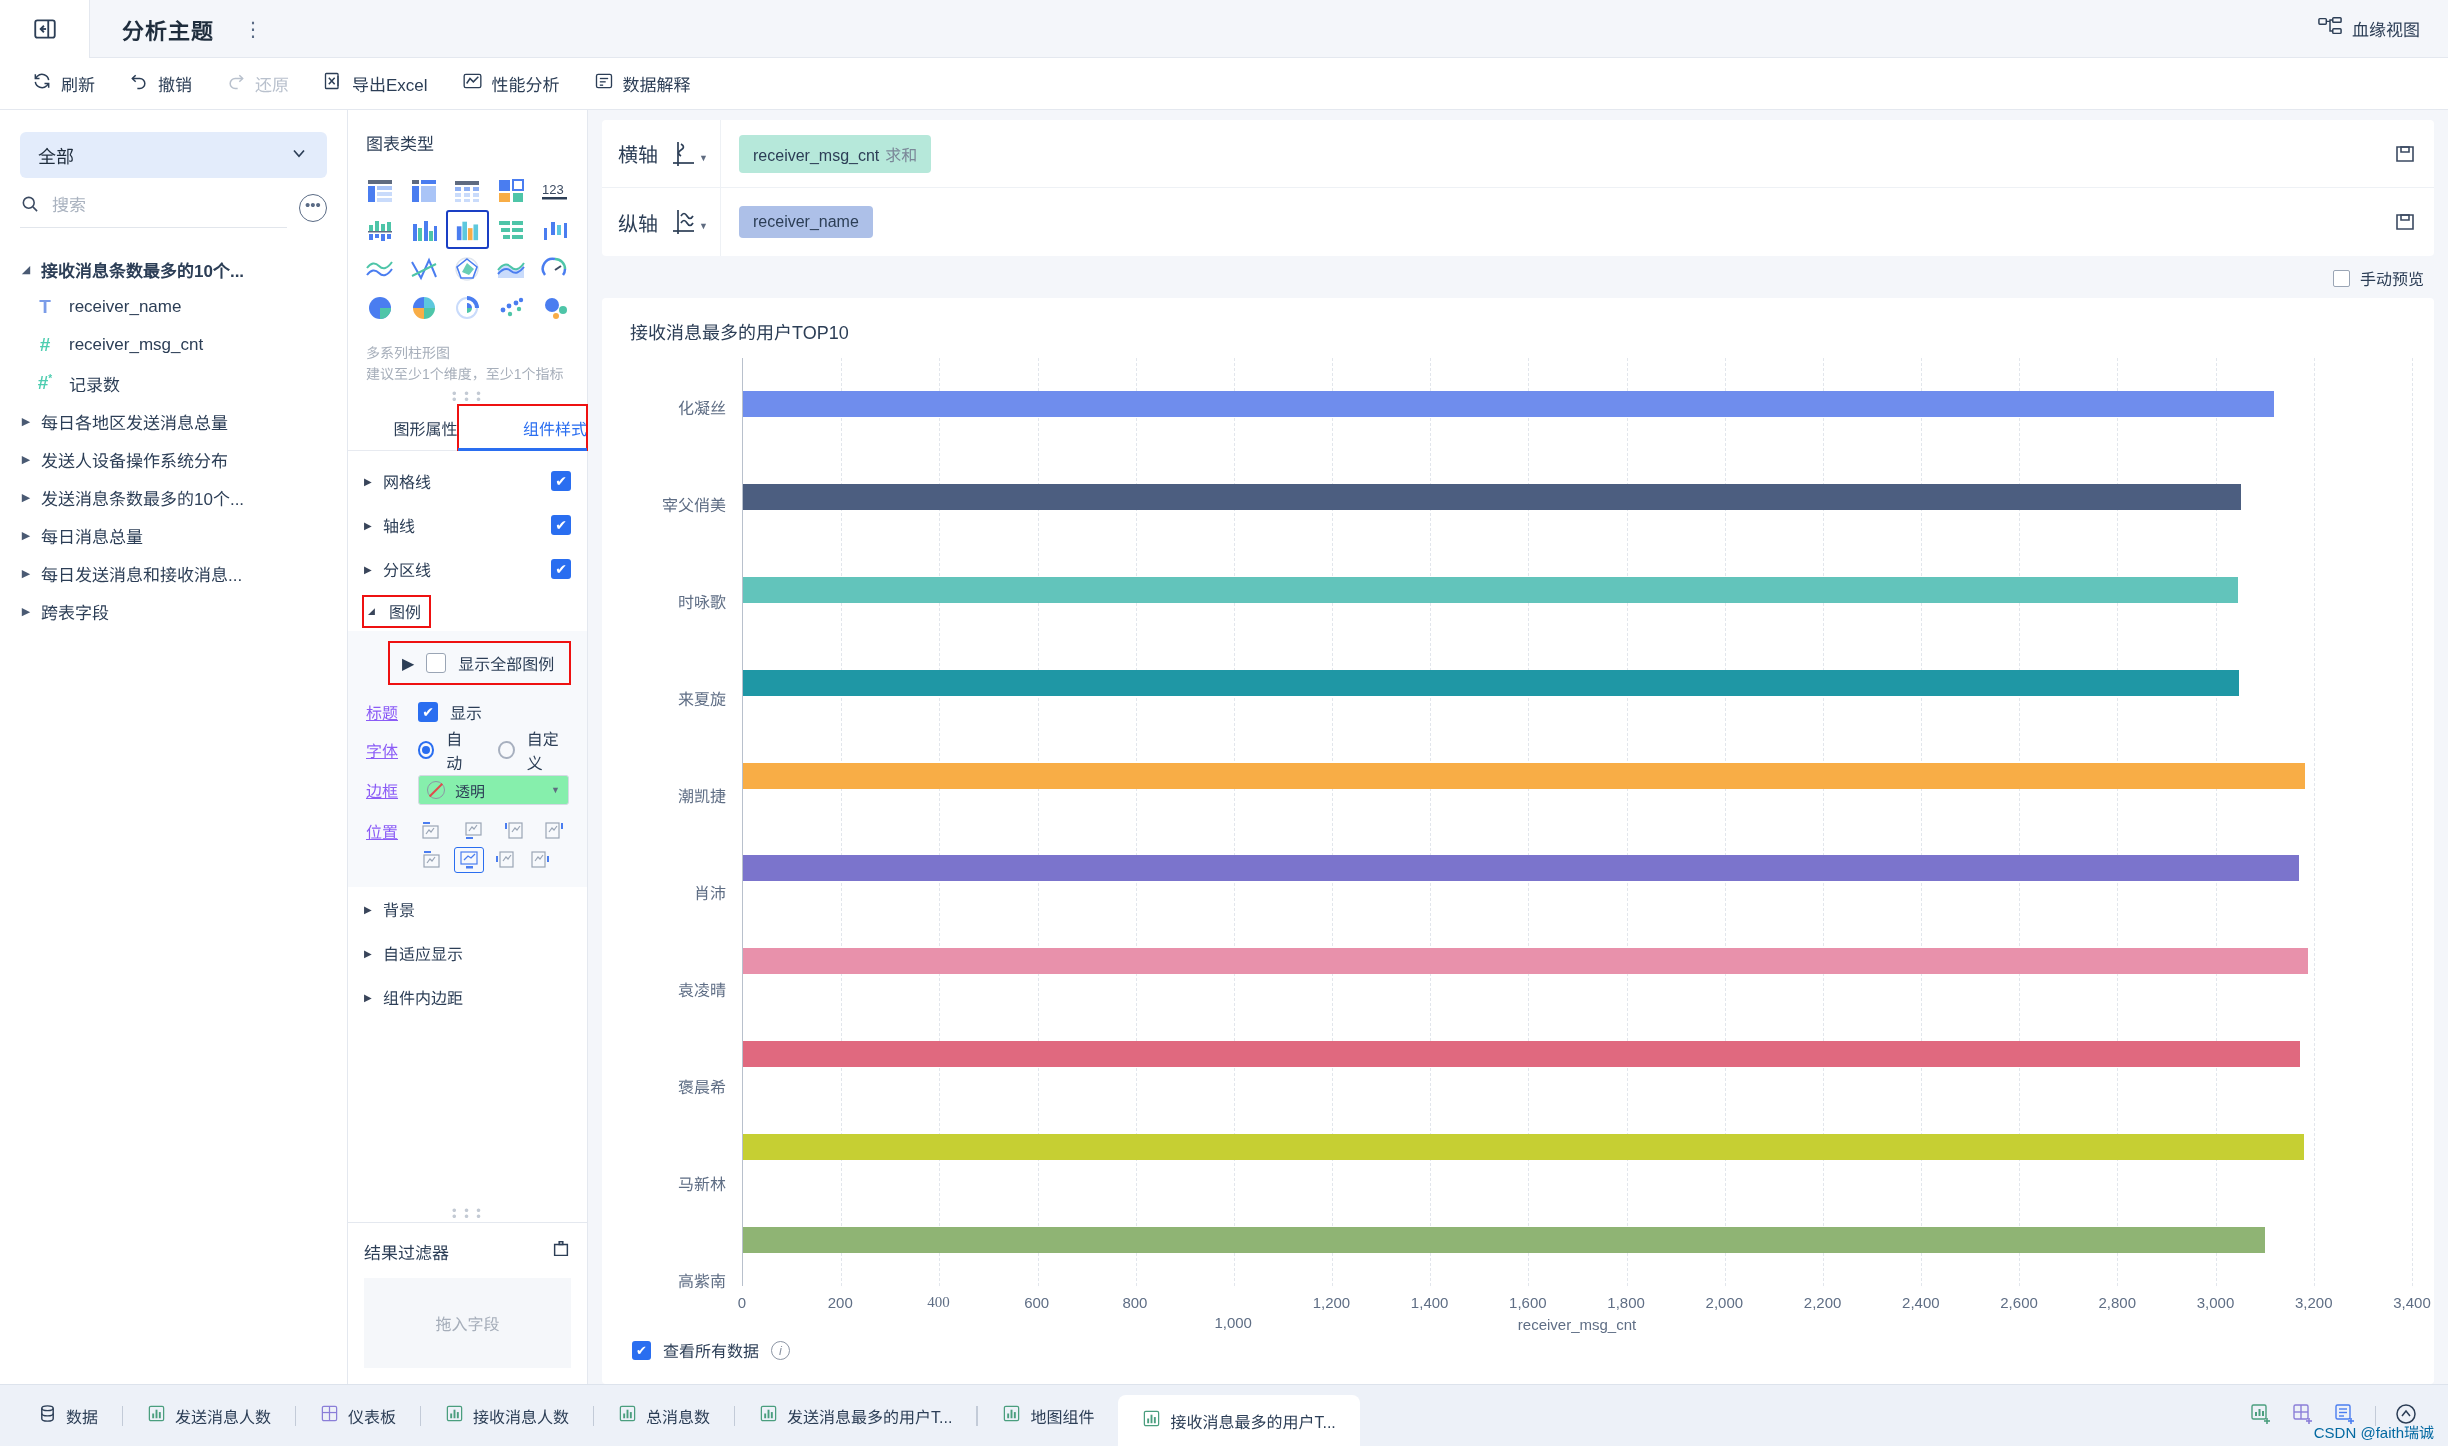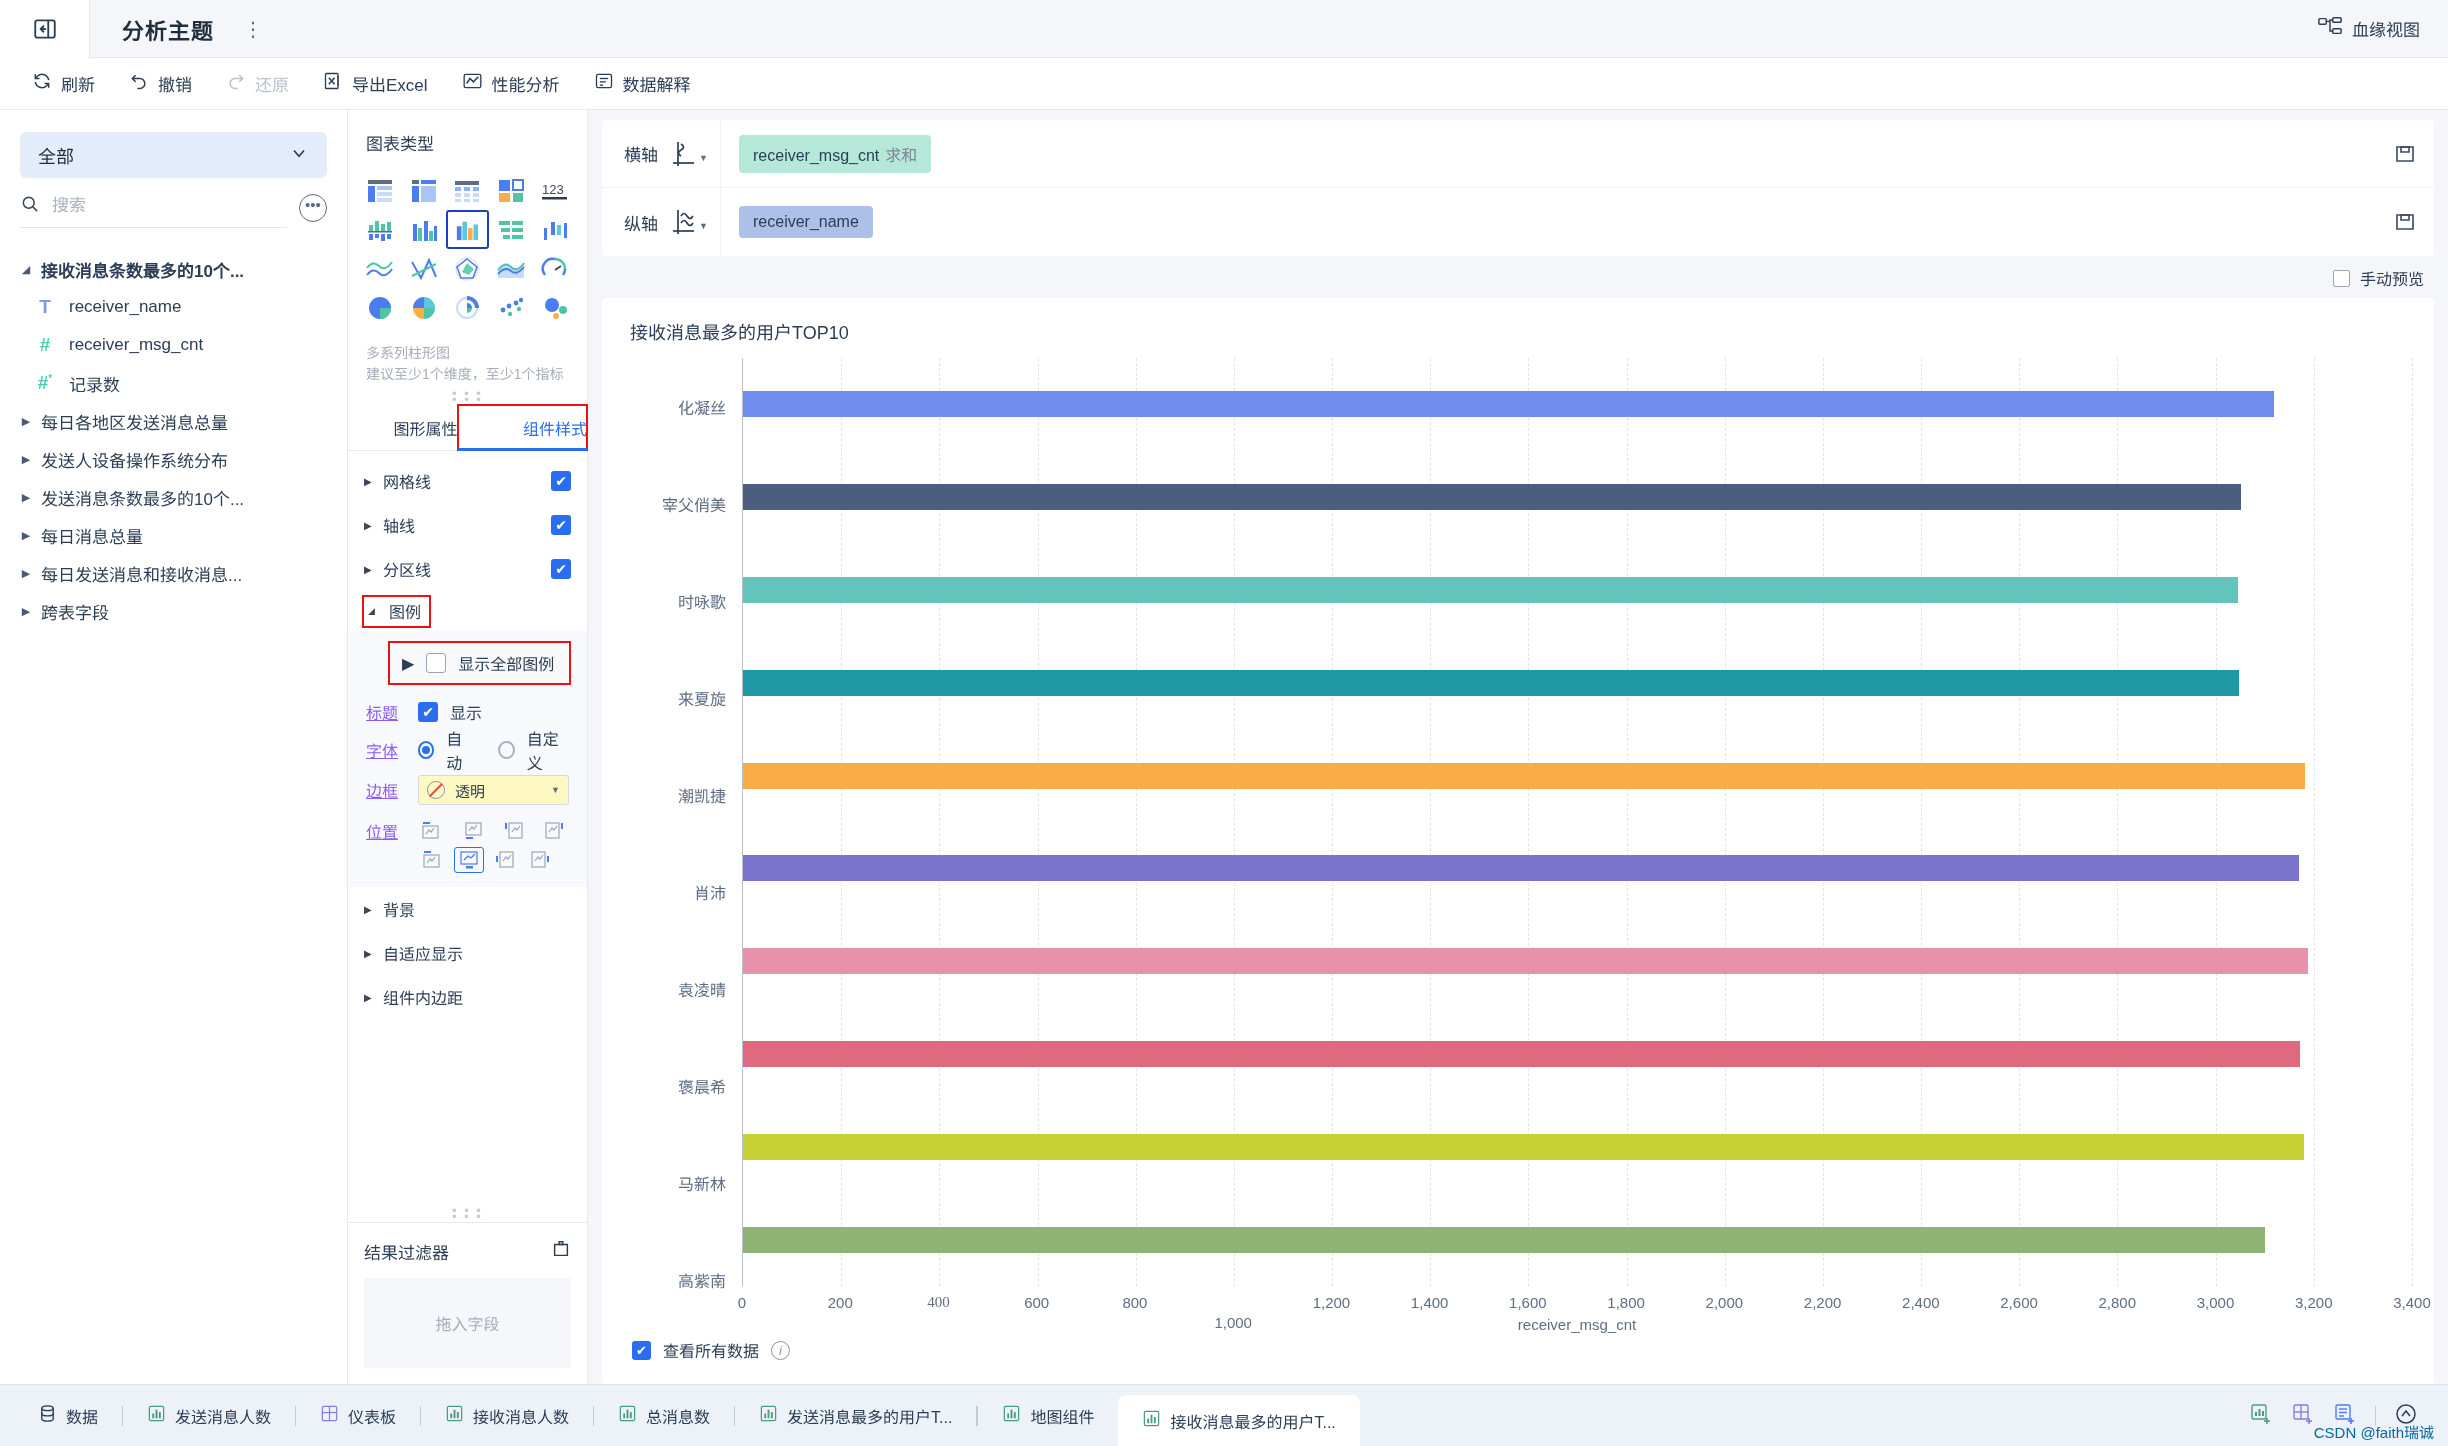--- a/index.html
+++ b/index.html
@@ -155,21 +155,21 @@
     display: flex; align-items: center; gap: 12px;
     margin: 8px 18px 10px 42px; padding: 8px 12px;
   }
   .optrow { display: flex; align-items: center; padding: 6px 18px; height: 38px; gap: 12px; }
   .optlbl { color: #8b5cf6; width: 40px; flex: 0 0 40px; font-size: 16px; text-decoration: underline; }
   .radio { width: 18px; height: 18px; border-radius: 50%; border: 2px solid #2a6ef0;
            display: flex; align-items: center; justify-content: center; cursor: pointer; }
   .radio i { width: 8px; height: 8px; border-radius: 50%; background: #2a6ef0; display: block; }
   .radio.off { border-color: #a7b0bf; }
   .selbox {
-    flex: 1; height: 30px; border: 1px solid #d4dae3; border-radius: 3px; background: #fef9c3;
+    flex: 1; height: 30px; border: 1px solid #d4dae3; border-radius: 3px; background: #86efac;
     display: flex; align-items: center; gap: 10px; padding: 0 8px; cursor: pointer; font-size: 15px;
   }
   .nosign {
     width: 18px; height: 18px; border-radius: 50%; border: 1.6px solid #8c95a4; position: relative;
   }
   .nosign::after {
     content: ''; position: absolute; left: 7px; top: -1px; width: 1.6px; height: 18px;
     background: #e04b4b; transform: rotate(45deg); transform-origin: center;
   }
   .posgrid { display: flex; flex-wrap: wrap; gap: 6px; padding: 2px 18px 4px 70px; }
@@ -183,21 +183,21 @@
   .fs-drop {
     height: 90px; background: #f5f7fa; display: flex; align-items: center; justify-content: center;
     color: #a6aeba; font-size: 16px;
   }
 
   
   .main { flex: 1; display: flex; flex-direction: column; background: #f4f6fa; padding: 10px 14px 0 14px; min-width: 0; }
   .axis-card { background: #fff; border-radius: 4px; margin-bottom: 4px; }
   .axis-row { display: flex; align-items: center; height: 68px; border-bottom: 1px solid #eef1f5; }
   .axis-row:last-child { border-bottom: none; }
-  .axis-lbl { width: 56px; flex: 0 0 56px; text-align: right; font-size: 17px; color: #2c3e56; }
+  .axis-lbl { width: 56px; flex: 0 0 56px; text-align: right; font-size: 20px; color: #2c3e56; }
   .axis-ico { width: 62px; flex: 0 0 62px; display: flex; align-items: center; justify-content: center; gap: 3px; cursor: pointer; }
   .axis-field { flex: 1; border-left: 1px solid #eef1f5; height: 100%; display: flex; align-items: center; padding-left: 18px; }
   .chip { border-radius: 4px; padding: 7px 14px; font-size: 16px; cursor: pointer; }
   .chip.green { background: #b6e8da; color: #2c3e56; }
   .chip.blue { background: #adc0e8; color: #2c3e56; }
   .chip .agg { color: #7b8798; margin-left: 6px; }
   .axis-act { width: 58px; flex: 0 0 58px; display: flex; align-items: center; justify-content: center; cursor: pointer; }
   .preview-row { display: flex; align-items: center; justify-content: flex-end; padding: 6px 10px 8px 0; gap: 10px; font-size: 16px; color: #2c3e56; }
   .chkempty { width: 17px; height: 17px; border: 1.5px solid #9aa5b5; border-radius: 2px; background: #fff; cursor: pointer; }
   .chart-card { flex: 1; background: #fff; border-radius: 4px; display: flex; flex-direction: column; padding: 20px 22px 10px 22px; min-height: 0; }

